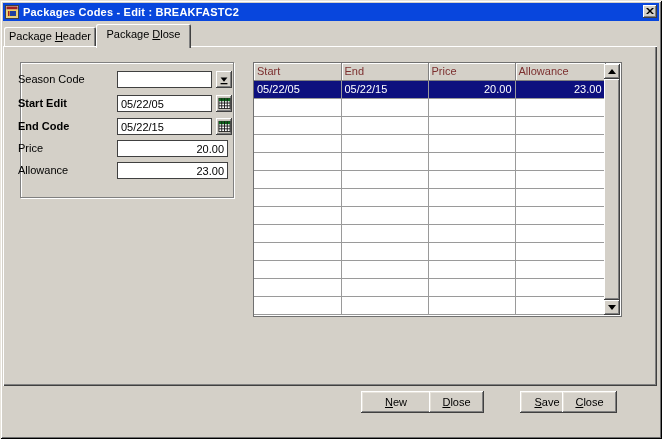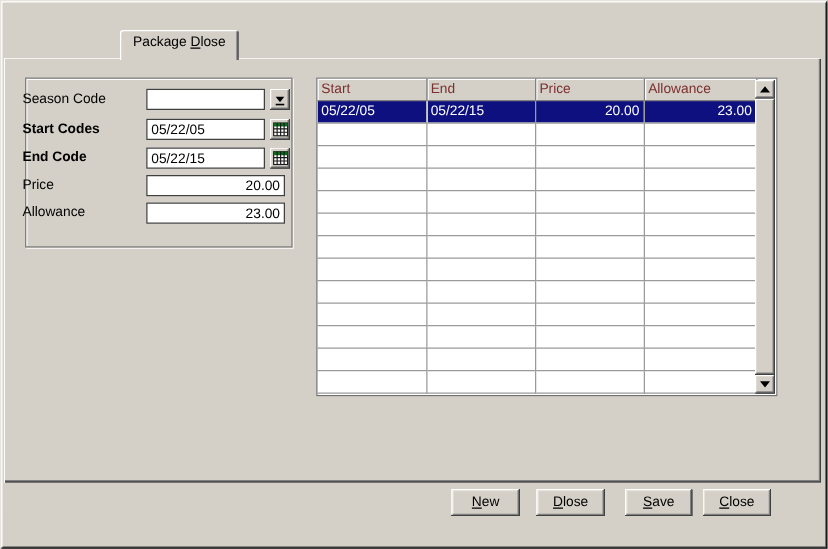--- a/index.html
+++ b/index.html
@@ -113,52 +113,70 @@
   .tri-down { width:0; height:0; border-left:4px solid transparent; border-right:4px solid transparent; border-top:5px solid #000; }
 
   
   .btn {
     position:absolute; top:391px; height:22px; background:#d4d0c8; border:none; cursor:default;
     font-family:"Liberation Sans",sans-serif; font-size:11px; color:#000;
     box-shadow: inset -1px -1px 0 #404040, inset 1px 1px 0 #fff,
                 inset -2px -2px 0 #808080, inset 2px 2px 0 #e6e2da;
   }
   .btn .mn { text-decoration:underline; }
-  .btn-new    { left:361px; width:55px; }
+  .btn-new    { left:361px; width:70px; }
   .btn-delete { left:429px; width:55px; }
-  .btn-save   { left:500px; width:54px; }
+  .btn-save   { left:520px; width:54px; }
   .btn-close  { left:562px; width:55px; }
 </style>
 </head>
 <body>
 
 <div class="window">
 
-
+  <div class="titlebar">
+    <svg class="app-icon" viewBox="0 0 14 14">
+      <rect x="0.5" y="0.5" width="13" height="13" fill="#d4d0c8" stroke="#404040"></rect>
+      <rect x="1.5" y="1.5" width="11" height="3" fill="#a02020"></rect>
+      <rect x="1.5" y="4.5" width="11" height="8" fill="#f0d060"></rect>
+      <rect x="5" y="6" width="6" height="5" fill="#2040a0"></rect>
+      <rect x="3" y="6" width="1.5" height="5" fill="#a02020"></rect>
+    </svg>
+    <span class="title-text">Packages Codes - Edit : BREAKFASTC2</span>
+    <button class="close-btn">
+      <svg width="8" height="7" viewBox="0 0 8 7">
+        <path d="M0 0 L3 3 L0 6 L2 6 L4 4 L6 6 L8 6 L5 3 L8 0 L6 0 L4 2 L2 0 Z" fill="#000"></path>
+      </svg>
+    </button>
+  </div>
+
+  <div class="tab tab-header">
+    <span>Package </span><span class="mn">H</span><span>eader</span>
+  </div>
   <div class="tab tab-detail">
     <span>Package </span><span class="mn">D</span><span>lose</span>
   </div>
 
   <div class="panel"></div>
 
   <div class="groupbox"></div>
 
   <div class="form-row row-season">
     <label class="form-label">Season Code</label>
     <input class="field" value="" style="">
     <button class="mini-btn">
       <svg width="12" height="12" viewBox="0 0 14 14">
         <path d="M3 4 L11 4 L7 9 Z" fill="#000"></path>
           <rect x="3" y="10.5" width="8" height="1.5" fill="#000"></rect>
       </svg>
     </button>
   </div>
 
   <div class="form-row row-start">
-    <label class="form-label bold">Start Codes</label>
+    <label class="form-label bold">Start Edit</label>
     <input class="field" value="05/22/05" style="">
     <button class="mini-btn">
       <svg width="13" height="13" viewBox="0 0 14 14">
         <rect x="1" y="1.5" width="12" height="11" fill="#fff" stroke="#1a1a1a"></rect>
         <rect x="1" y="1.5" width="12" height="3" fill="#0a6b1a"></rect>
         <path d="M4 1.5 V12.5 M7 1.5 V12.5 M10 1.5 V12.5 M1 6.5 H13 M1 9.5 H13" stroke="#1a1a1a" stroke-width="1" fill="none"></path>
       </svg>
     </button>
   </div>
 

